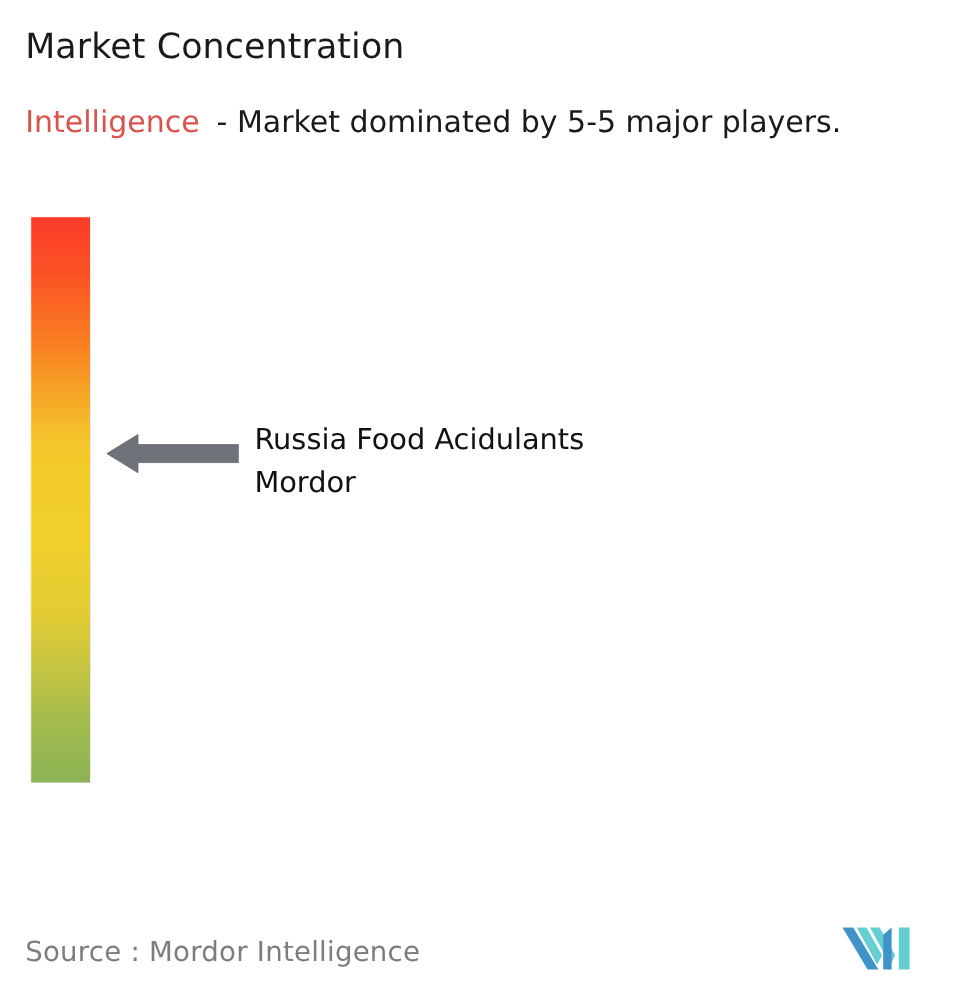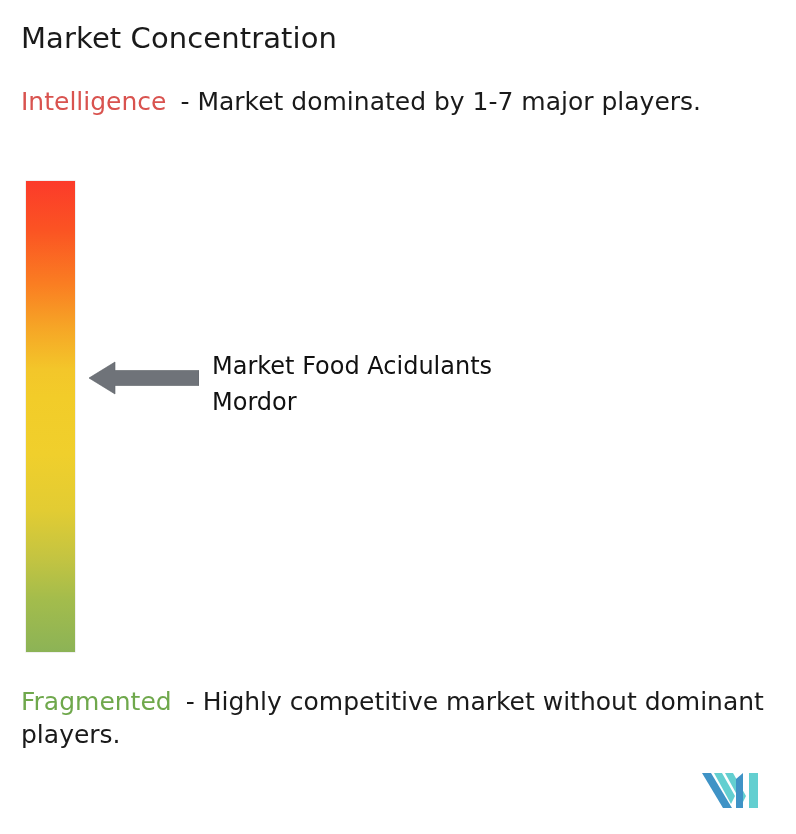--- a/index.html
+++ b/index.html
@@ -137,40 +137,41 @@
   .logo svg { display: block; }
 </style>
 </head>
 <body>
 
 <div class="page">
 
   <div class="page-title">Market Concentration</div>
 
   <div class="legend-top">
-    <span class="kw-consolidated">Intelligence</span><span class="legend-sep"></span><span>- Market dominated by 1-7 major players.</span>
+    <span class="kw-consolidated">Intelligence</span><span class="legend-sep"></span><span>- Market dominated by 5-5 major players.</span>
   </div>
 
   <div class="scale-bar"></div>
 
   <div class="pointer">
     <svg width="110" height="38" viewBox="0 0 110 38" xmlns="http://www.w3.org/2000/svg">
       <polygon points="0,19 26,3 26,11.5 110,11.5 110,26.5 26,26.5 26,35" fill="#6F7379" stroke="#5d6167" stroke-width="0.6"></polygon>
     </svg>
   </div>
 
   <div class="pointer-label">
-    <div>Market Food Acidulants</div>
+    <div>Russia Food Acidulants</div>
     <div>Mordor</div>
   </div>
 
-  <div class="legend-bottom">
-    <span class="kw-fragmented">Fragmented</span><span class="legend-sep"></span><span>- Highly competitive market without dominant players.</span>
+
+  <div class="source">
+    <span>Source :</span>
+    <span>Mordor Intelligence</span>
   </div>
-
 
   <div class="logo">
     <svg width="64" height="43" viewBox="0 0 64 43" xmlns="http://www.w3.org/2000/svg">
 
       <polygon points="0,4 9,4 30,39 21,39" fill="#3F93C6"></polygon>
 
       <polygon points="12,4 20,4 33,27 29,35" fill="#63CFD0"></polygon>
 
       <polygon points="23,4 31,4 44,27 40,35" fill="#63CFD0"></polygon>
 

